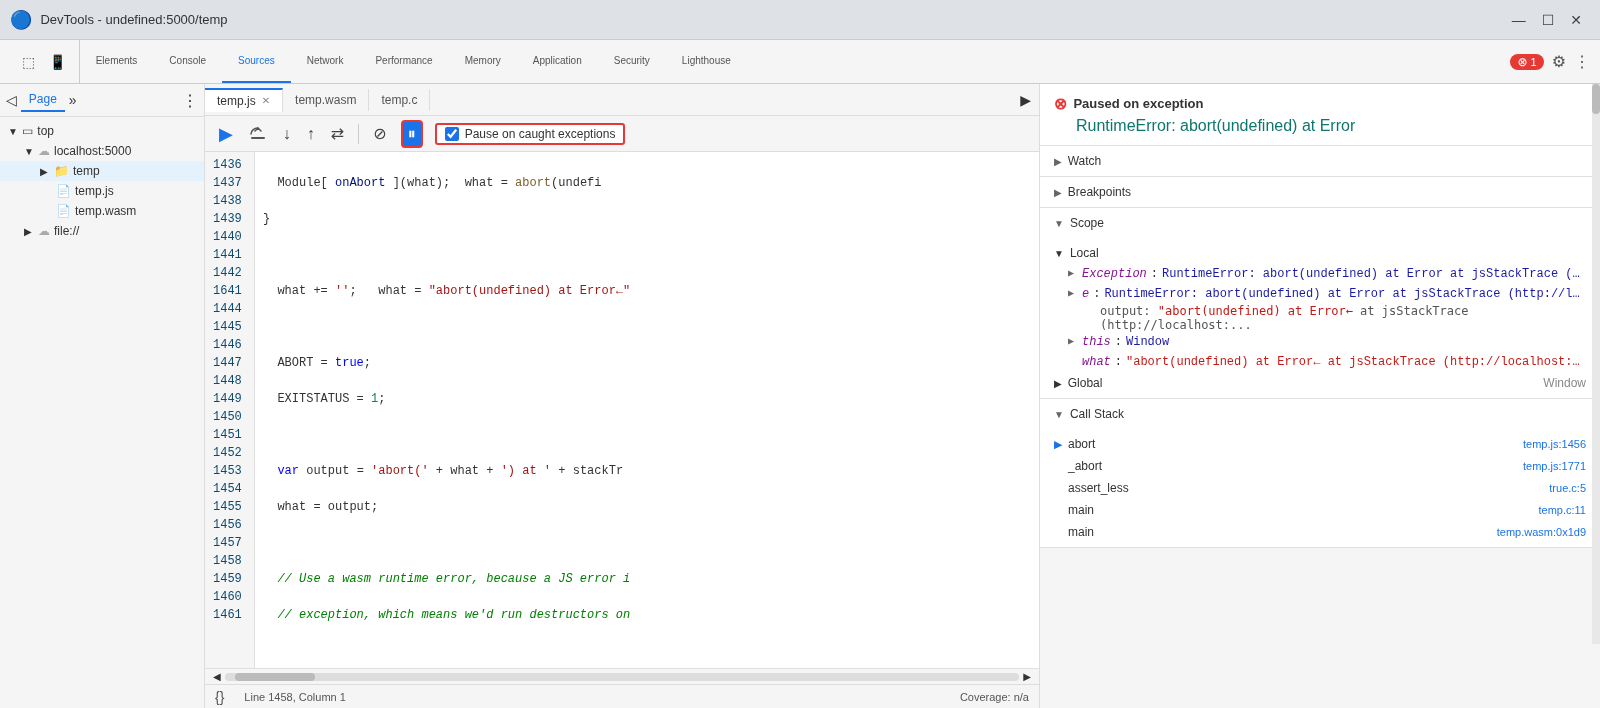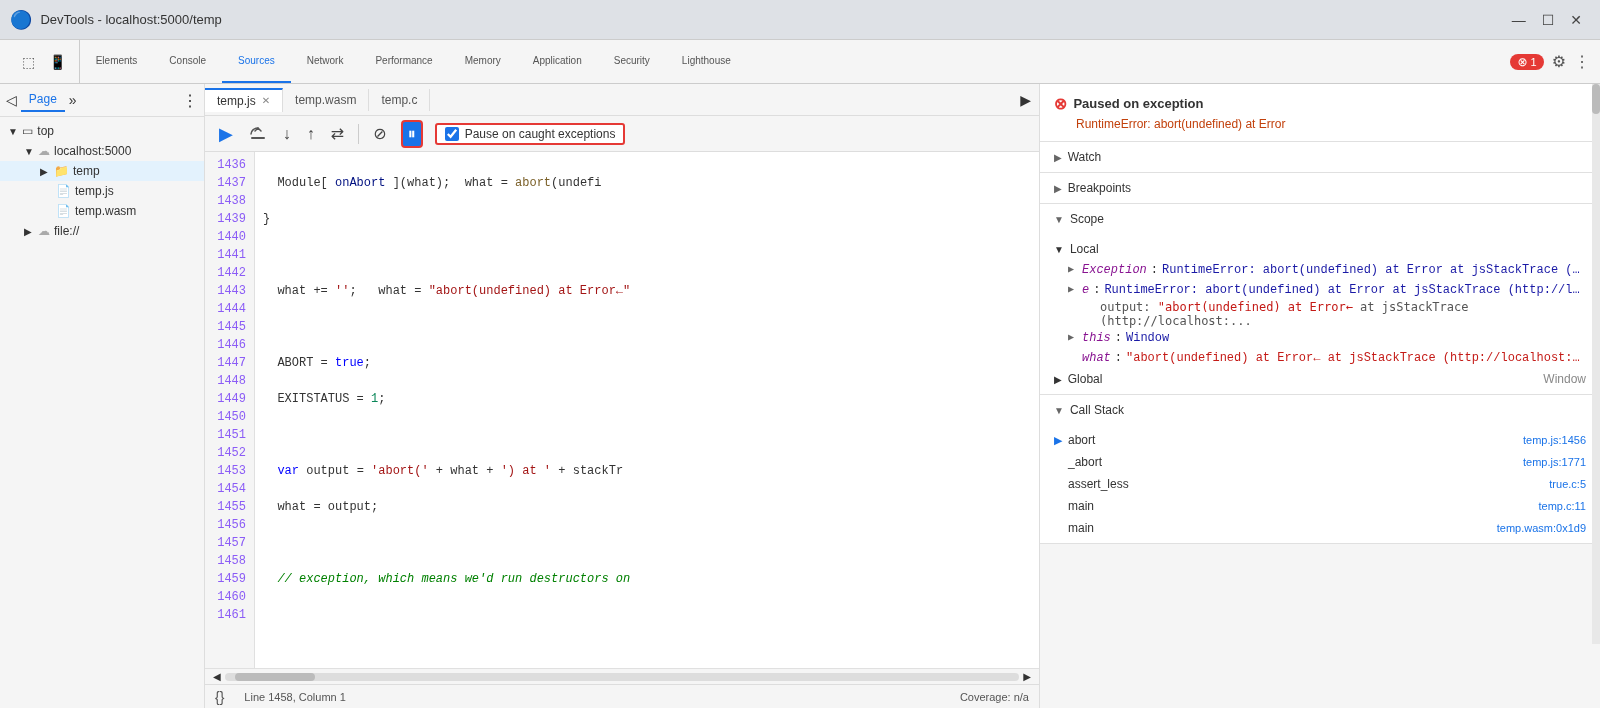--- a/index.html
+++ b/index.html
@@ -66,21 +66,21 @@
     #debug-toolbar { display: flex; align-items: center; background: #f5f5f5; border-bottom: 1px solid #ddd; padding: 0 8px; height: 36px; gap: 4px; }
     .dbg-btn { background: none; border: 1px solid transparent; border-radius: 3px; cursor: pointer; padding: 3px 5px; font-size: 16px; color: #444; display: flex; align-items: center; justify-content: center; }
     .dbg-btn.pause-active { background: #1a73e8; color: #fff; border: 2px solid #e53935; border-radius: 4px; }
     .dbg-sep { width: 1px; background: #ccc; height: 20px; margin: 0 4px; }
     .pause-exception-area { margin-left: 4px; display: flex; align-items: center; border: 2px solid #e53935; background: #fff; padding: 2px 8px; border-radius: 3px; }
     .pause-checkbox { margin-right: 6px; accent-color: #1a73e8; width: 14px; height: 14px; }
     .pause-label { font-size: 12px; color: #333; }
 
     
     #code-area { flex: 1; overflow: auto; display: flex; font-family: 'Consolas', 'Courier New', monospace; font-size: 12px; line-height: 18px; }
-    #line-numbers { padding: 4px 0; background: #f5f5f5; min-width: 50px; text-align: right; color: #8b5cf6; user-select: none; border-right: 1px solid #e0e0e0; }
+    #line-numbers { padding: 4px 0; background: #f5f5f5; min-width: 50px; text-align: left; color: #0c4a6e; user-select: none; border-right: 1px solid #e0e0e0; }
     .line-num { padding: 0 8px; height: 18px; display: block; }
     #code-content { flex: 1; padding: 4px 8px; overflow: hidden; white-space: pre; }
     .code-line { height: 18px; display: block; }
     .kw { color: #0000ff; }
     .str { color: #a31515; }
     .cmt { color: #008000; font-style: italic; }
     .num { color: #098658; }
     .fn { color: #795e26; }
     .var { color: #001080; text-align: right; }
 
@@ -88,21 +88,21 @@
     #status-bar { background: #f5f5f5; border-top: 1px solid #ddd; padding: 3px 10px; font-size: 11px; color: #555; display: flex; align-items: center; gap: 20px; height: 24px; }
     .status-item { display: flex; align-items: center; gap: 4px; }
 
     
     #right-panel { width: 560px; background: #f5f5f5; display: flex; flex-direction: column; overflow: hidden; }
     #right-scroll { flex: 1; overflow-y: auto; }
 
     
     #exception-banner { background: #fff; border-bottom: 1px solid #e0e0e0; padding: 10px 14px; }
     .exception-title { display: flex; align-items: center; gap: 6px; font-size: 13px; font-weight: 600; color: #333; margin-bottom: 4px; }
-    .exception-msg { font-size: 12px; color: #c2410c; padding-left: 22px; }
+    .exception-msg { font-size: 16px; color: #0f766e; padding-left: 22px; }
 
     
     .section { border-bottom: 1px solid #e0e0e0; background: #fff; }
     .section-header { display: flex; align-items: center; padding: 8px 14px; cursor: pointer; font-size: 12px; font-weight: 500; color: #333; }
     .section-arrow { margin-right: 6px; font-size: 10px; color: #666; }
     .section-title { flex: 1; }
     .section-content { padding: 4px 0; }
 
     
     .scope-item { display: flex; align-items: flex-start; padding: 3px 14px 3px 28px; font-size: 12px; font-family: 'Consolas', 'Courier New', monospace; }
@@ -125,21 +125,21 @@
     ::-webkit-scrollbar-thumb { background: #bbb; border-radius: 4px; }
 
     
     #right-panel::-webkit-scrollbar { width: 8px; }
   </style>
 </head>
 <body>
 
 <div id="title-bar">
   <span style="font-size:18px; margin-right:8px;">🔵</span>
-  <span style="font-size:13px; flex:1; color:#333;">DevTools - localhost:5000/temp</span>
+  <span style="font-size:13px; flex:1; color:#333;">DevTools - undefined:5000/temp</span>
   <button class="win-btn">—</button>
   <button class="win-btn">☐</button>
   <button class="win-btn close">✕</button>
 </div>
 
 <div id="tab-bar">
   <div class="tool-icons">
     <span class="tool-icon" title="Inspect element">⬚</span>
     <span class="tool-icon" title="Toggle device">📱</span>
   </div>
@@ -255,21 +255,21 @@
 
     <div id="code-area">
       <div id="line-numbers">
         <span class="line-num">1436</span>
         <span class="line-num">1437</span>
         <span class="line-num">1438</span>
         <span class="line-num">1439</span>
         <span class="line-num">1440</span>
         <span class="line-num">1441</span>
         <span class="line-num">1442</span>
-        <span class="line-num">1443</span>
+        <span class="line-num">1641</span>
         <span class="line-num">1444</span>
         <span class="line-num">1445</span>
         <span class="line-num">1446</span>
         <span class="line-num">1447</span>
         <span class="line-num">1448</span>
         <span class="line-num">1449</span>
         <span class="line-num">1450</span>
         <span class="line-num">1451</span>
         <span class="line-num">1452</span>
         <span class="line-num">1453</span>
@@ -287,20 +287,21 @@
 <span class="code-line">}</span>
 <span class="code-line"> </span>
 <span class="code-line">  what += <span class="str">''</span>;   what = <span class="str">"abort(undefined) at Error←"</span></span>
 <span class="code-line"> </span>
 <span class="code-line">  ABORT = <span class="kw">true</span>;</span>
 <span class="code-line">  EXITSTATUS = <span class="num">1</span>;</span>
 <span class="code-line"> </span>
 <span class="code-line">  <span class="kw">var</span> output = <span class="str">'abort('</span> + what + <span class="str">') at '</span> + stackTr</span>
 <span class="code-line">  what = output;</span>
 <span class="code-line"> </span>
+<span class="code-line">  <span class="cmt">// Use a wasm runtime error, because a JS error i</span></span>
 <span class="code-line">  <span class="cmt">// exception, which means we'd run destructors on</span></span>
 
 
 
 
 
 
 
 
 

